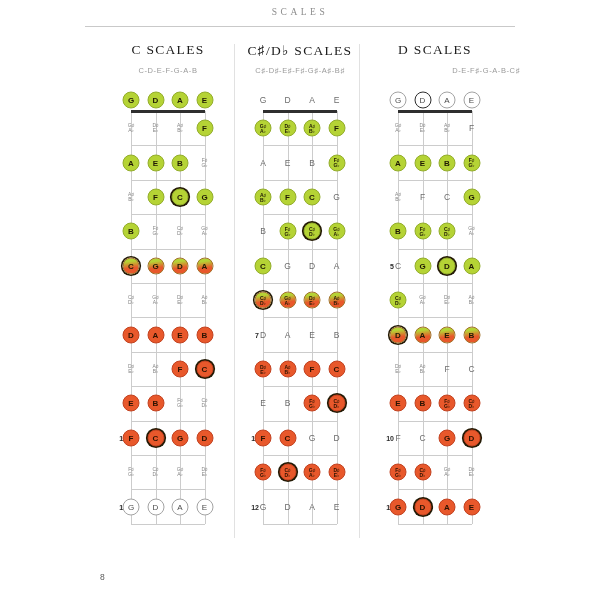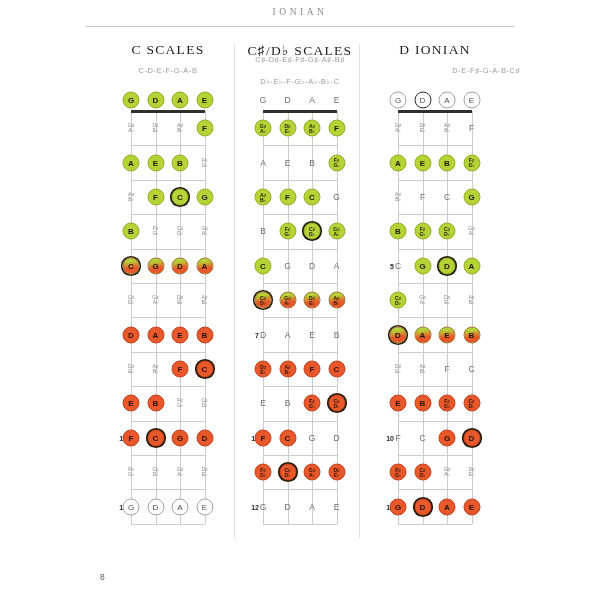--- a/index.html
+++ b/index.html
@@ -57,36 +57,35 @@
   }
   .txt2{
     position:absolute;transform:translate(-50%,-50%);
     font-size:5px;line-height:5px;color:#868686;text-align:center;
   }
   .page-number{position:absolute;top:572px;left:100px;font-size:8.5px;color:#5a5a5a;}
 </style>
 </head>
 <body>
 
-<div class="page-header">IONIAN</div>
+<div class="page-header">SCALES</div>
 <div class="header-rule"></div>
 
 <div class="col-divider" id="divider-1"></div>
 <div class="col-divider" id="divider-2"></div>
 
 <div class="col-title" id="title-0">C SCALES</div>
 <div class="col-title" id="title-1">C♯/D♭ SCALES</div>
-<div class="col-title" id="title-2">D IONIAN</div>
+<div class="col-title" id="title-2">D SCALES</div>
 
 <div class="col-notes" id="notes-0">
   <div>C-D-E-F-G-A-B</div>
 </div>
 <div class="col-notes" id="notes-1">
   <div>C♯-D♯-E♯-F♯-G♯-A♯-B♯</div>
-  <div>D♭-E♭-F-G♭-A♭-B♭-C</div>
 </div>
 <div class="col-notes" id="notes-2">
   <div>D-E-F♯-G-A-B-C♯</div>
 </div>
 
 <div class="board" id="board-0">
     <div class="vline" style="left: 20px; top: 25px; height: 412.8px;"></div>
     <div class="vline" style="left: 44.5px; top: 25px; height: 412.8px;"></div>
     <div class="vline" style="left: 69px; top: 25px; height: 412.8px;"></div>
     <div class="vline" style="left: 93.5px; top: 25px; height: 412.8px;"></div>

